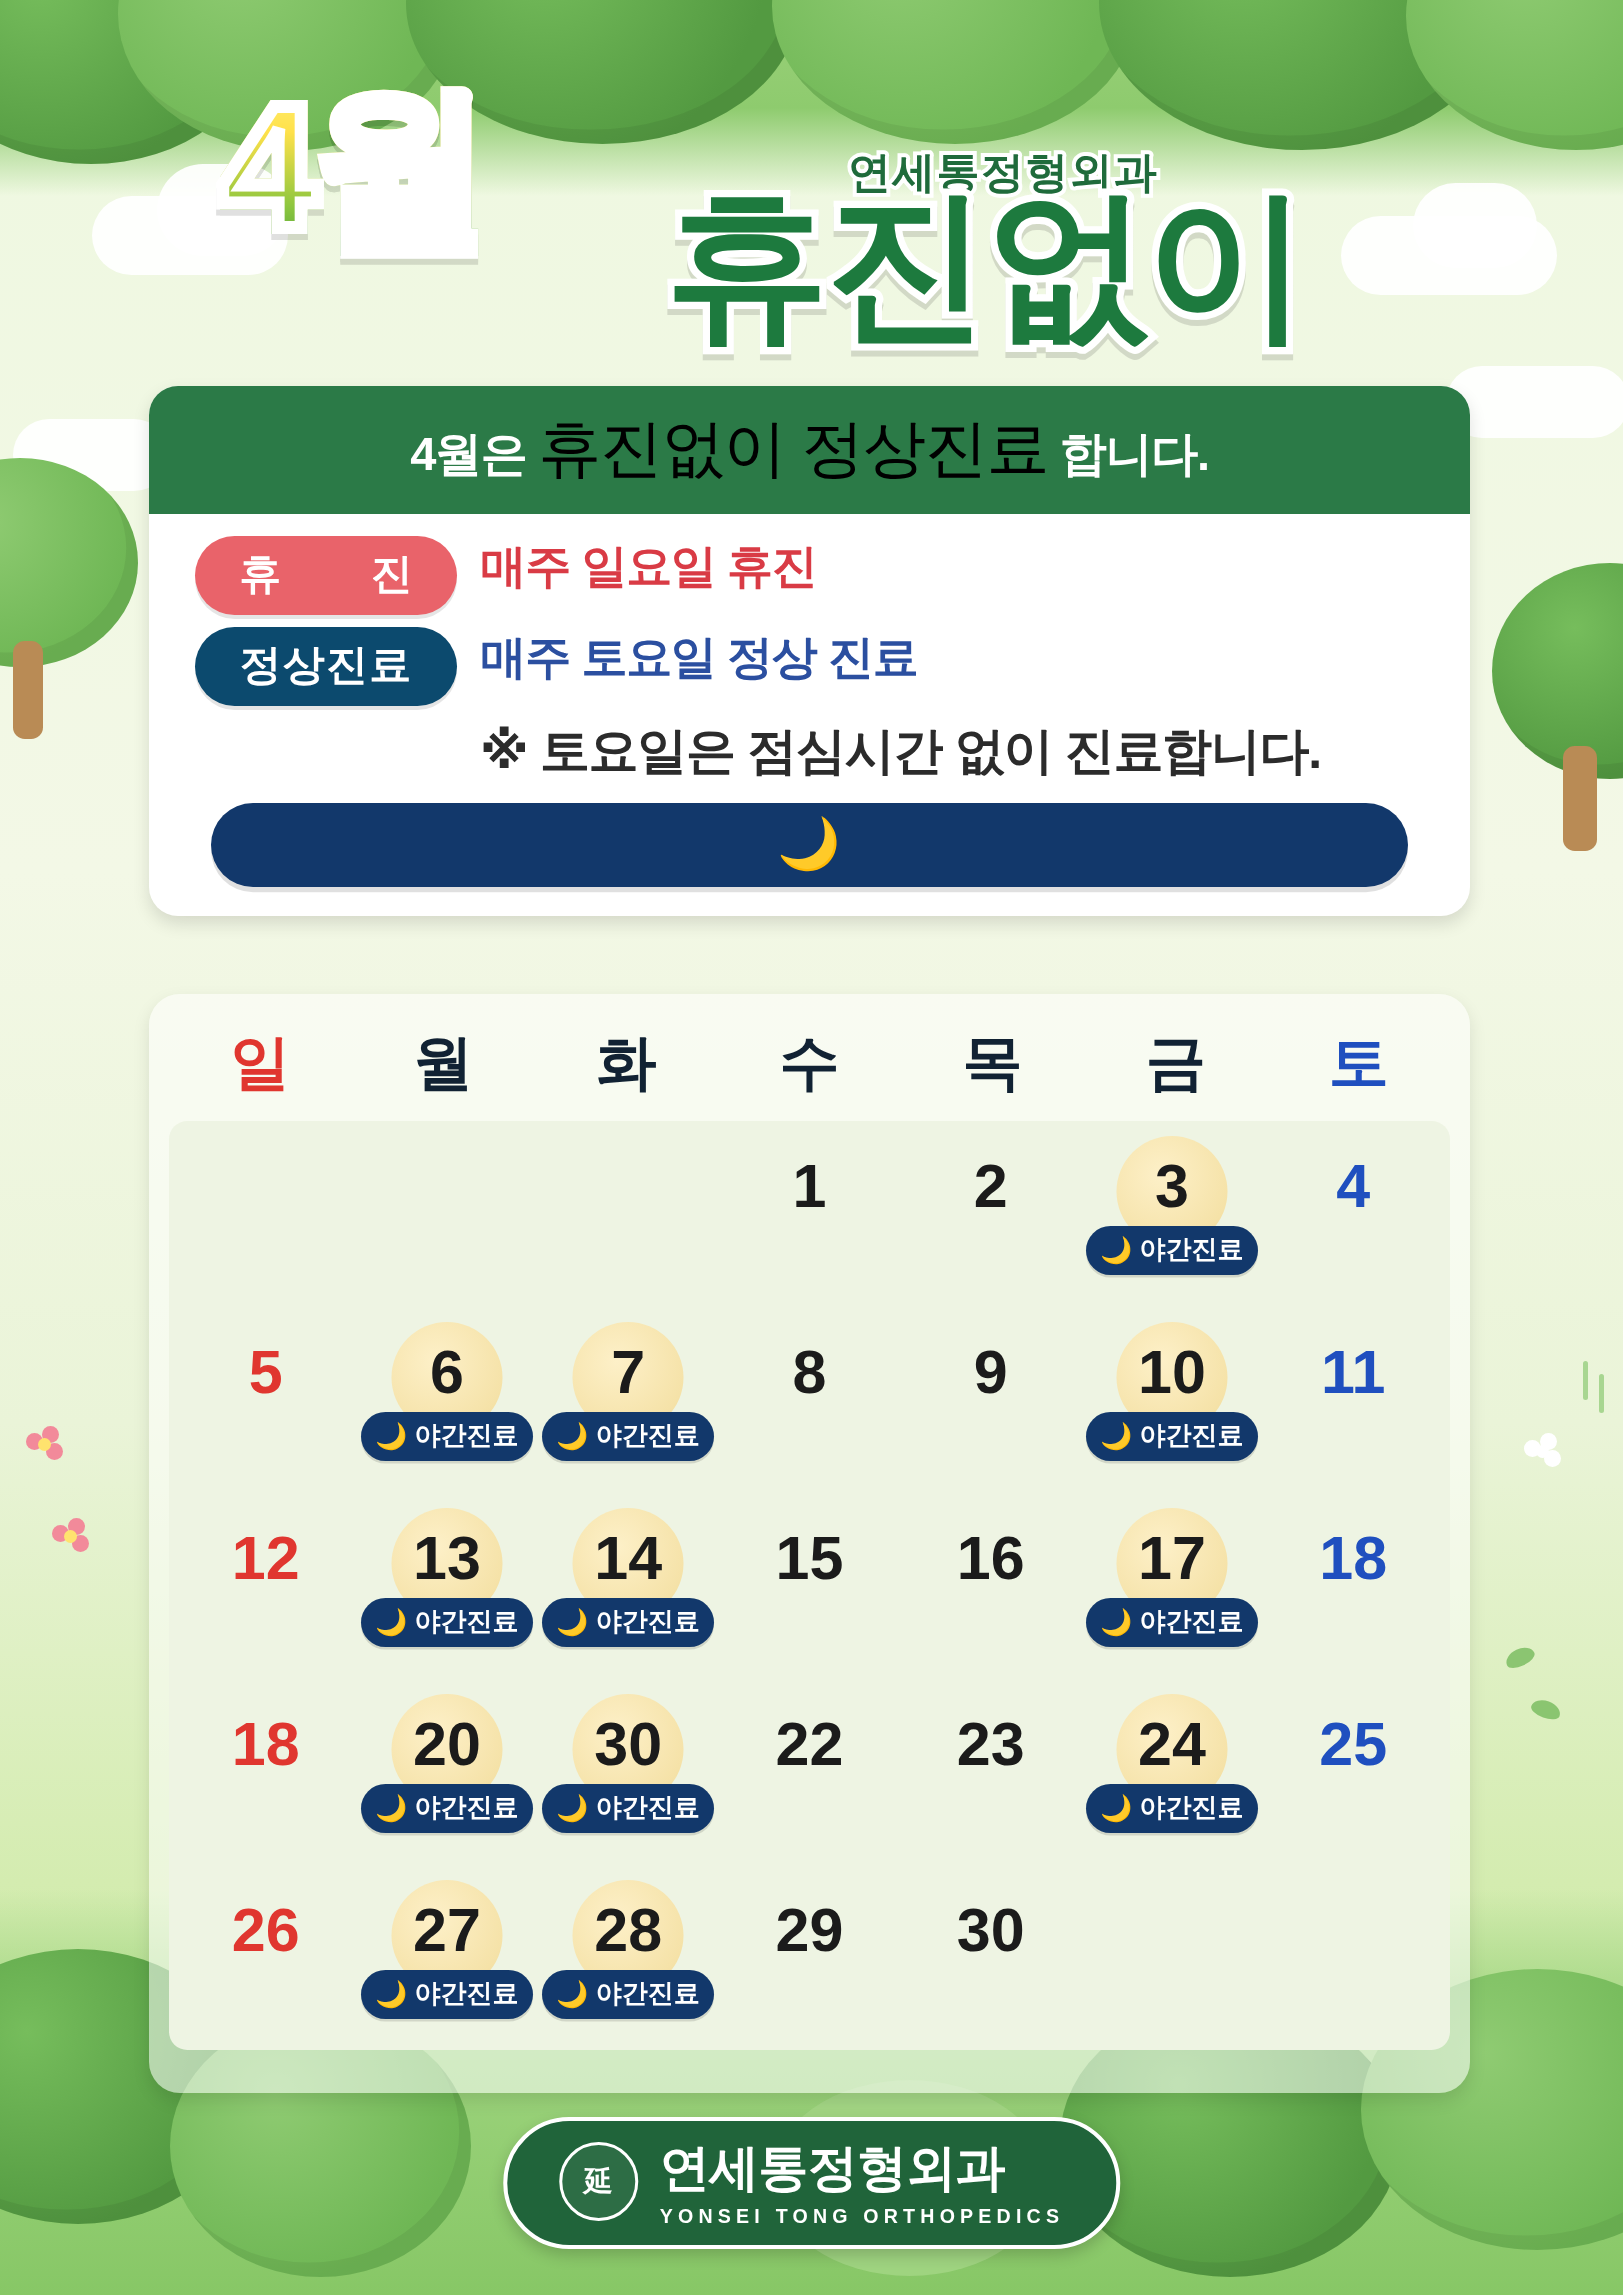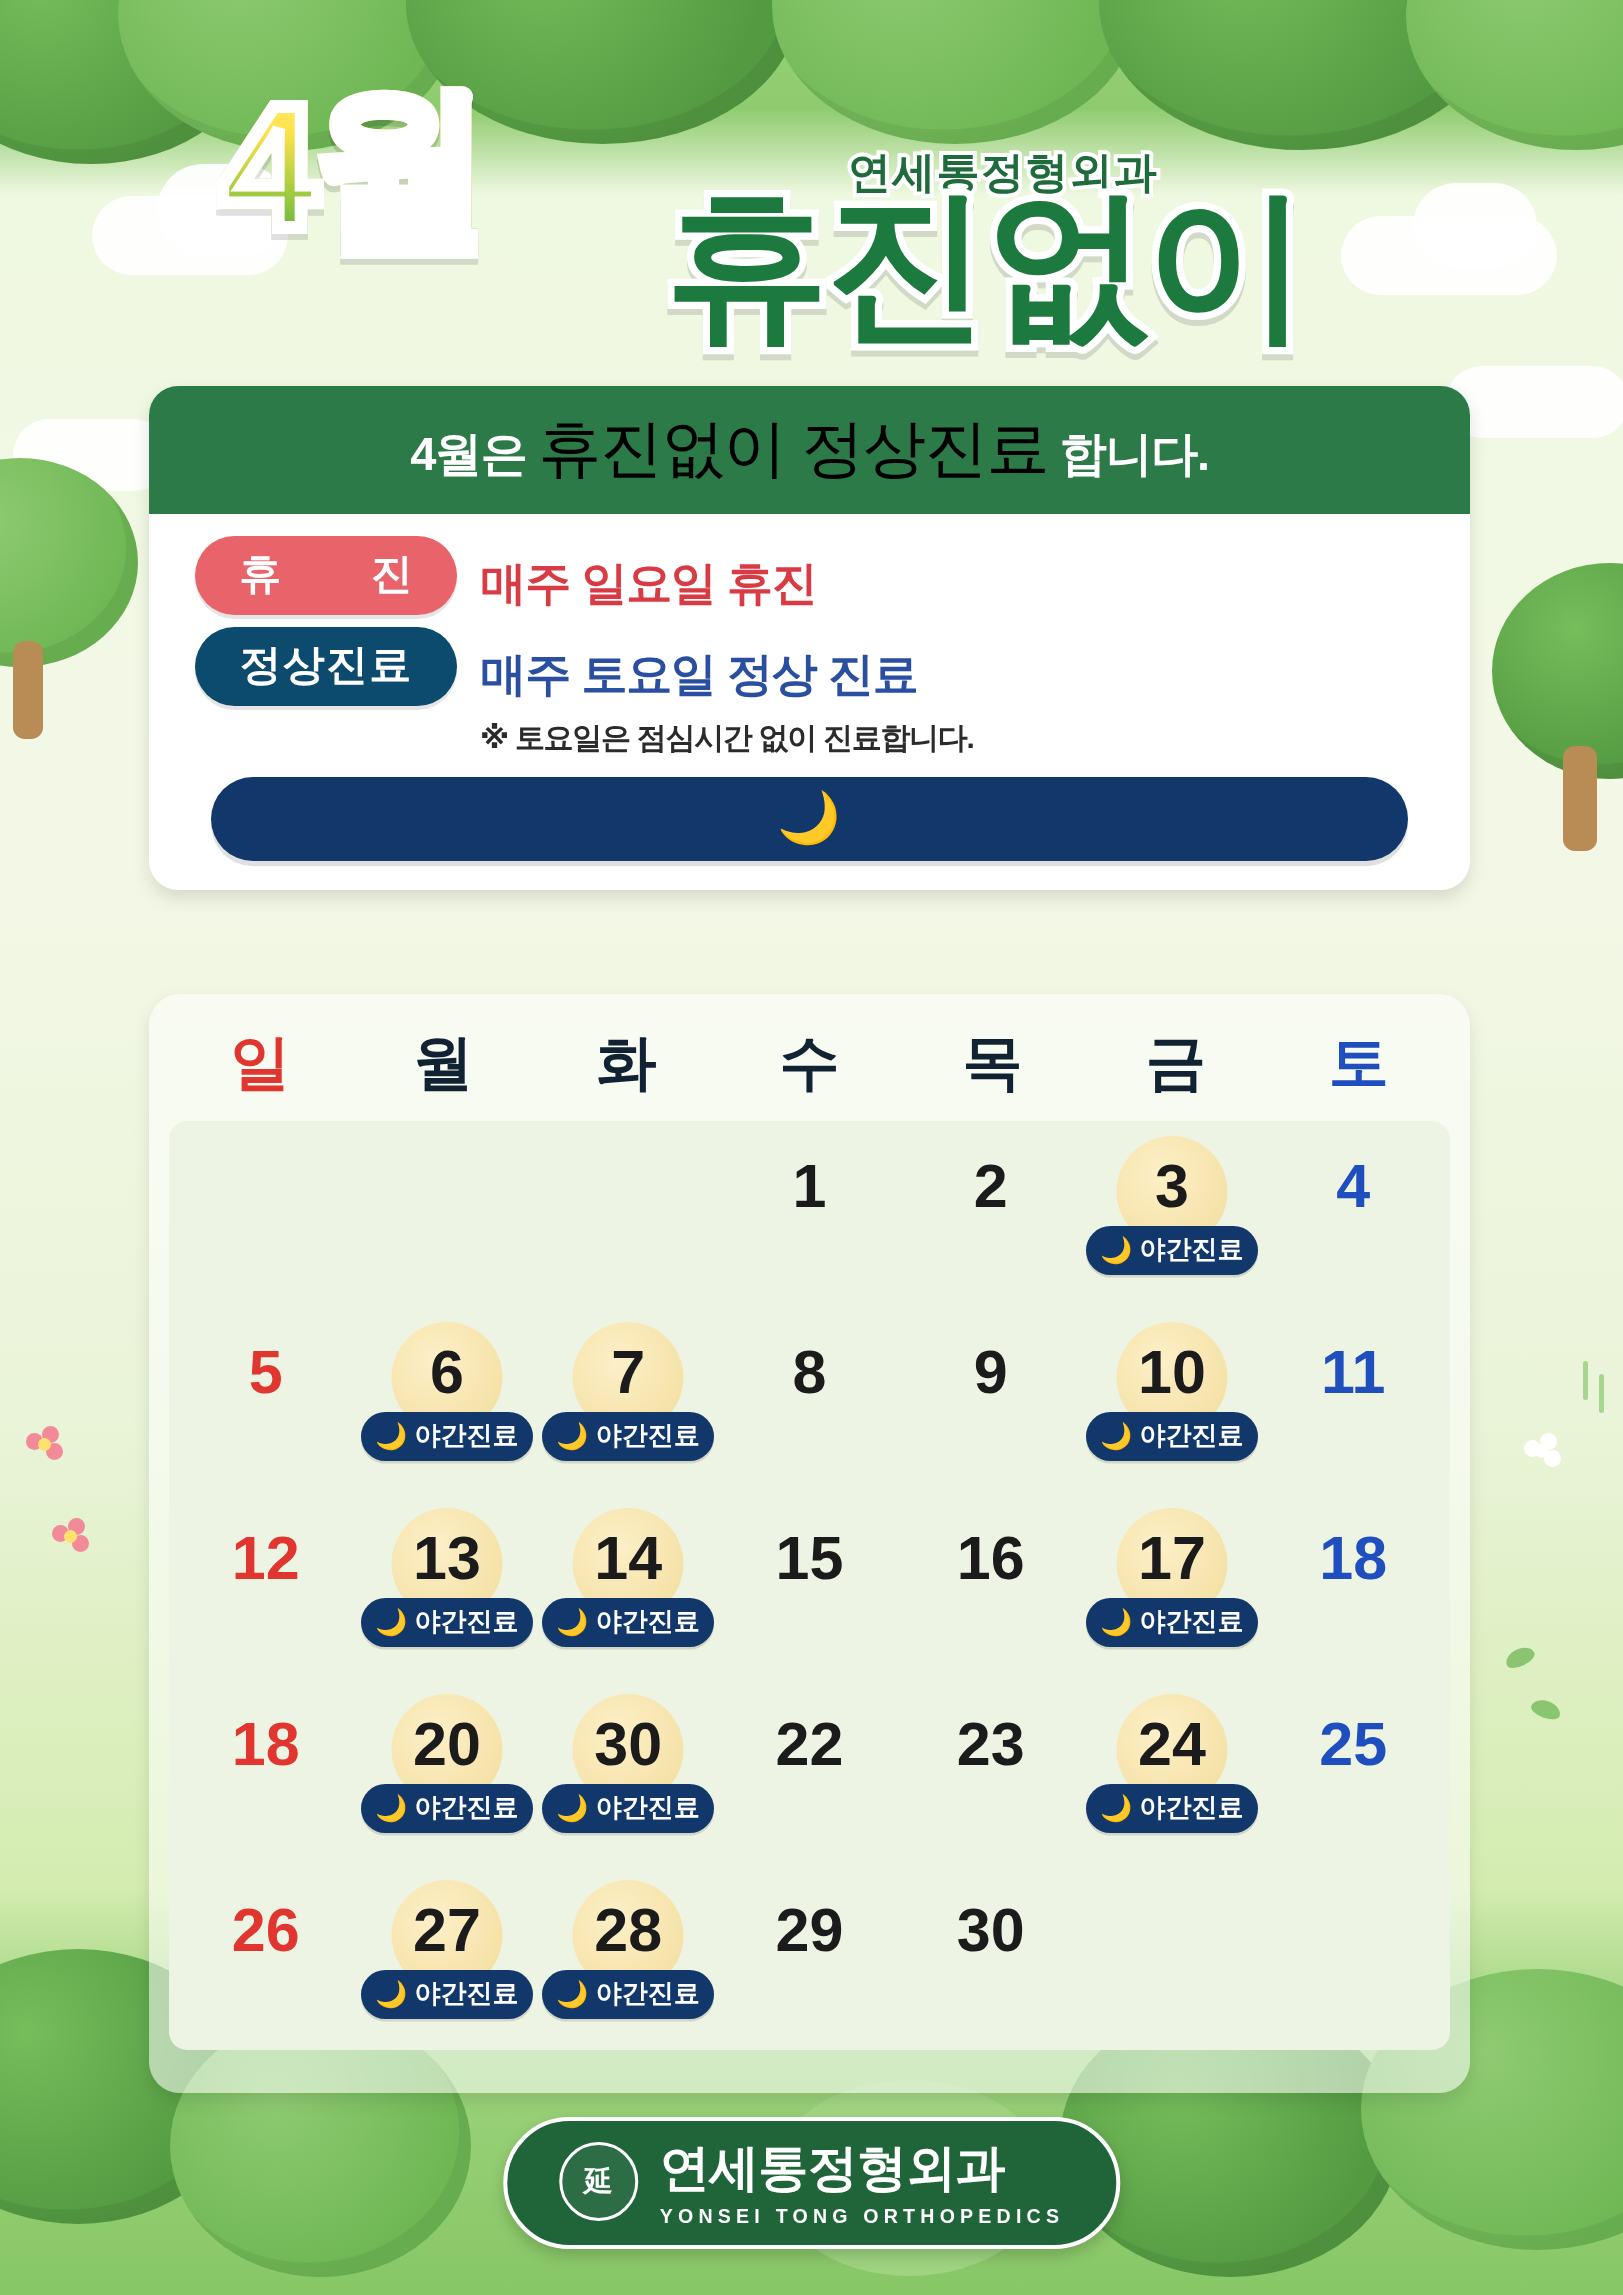--- a/index.html
+++ b/index.html
@@ -95,34 +95,34 @@
     box-shadow: 0 7.9px 17px rgba(0,0,0,.12);
     background: #ffffff;
   }
   .notice-head {
     background: #2b7a47; color: #ffffff; text-align: center;
     padding: 19.6px 0 22px; font-size: 56px; font-weight: 800; letter-spacing: -1.3px;
   }
   .notice-head .hl { color: #000000; font-size: 63px; font-weight: 400; }
   .notice-head .sm { font-size: 47px; font-weight: 700; }
   .notice-body { padding: 22px 46px 29px; }
-  .row { display: flex; align-items: flex-end; gap: 23.6px; margin-bottom: 11.8px; }
+  .row { display: flex; align-items: flex-start; gap: 23.6px; margin-bottom: 11.8px; }
   .pill {
     flex: 0 0 auto; width: 262px; text-align: center;
     color: #fff; font-size: 42px; font-weight: 800; letter-spacing: 1.3px;
     border-radius: 654px; padding: 10.5px 0 13px;
     box-shadow: 0 3.9px 0 rgba(0,0,0,.10);
   }
   .pill.red { background: #e9636a; letter-spacing: 39px; text-indent: 39px; }
   .pill.blue { background: #0c4a6e; }
   .row-text { font-size: 46px; font-weight: 800; letter-spacing: -1.3px; }
   .row-text.red { color: #d93b45; }
   .row-text.blue { color: #2b4fa0; }
   .sub-note {
-    font-size: 30px; color: #2b2b2b; font-weight: 600; margin: 1.3px 0 18.3px 285px;
+    font-size: 50px; color: #2b2b2b; font-weight: 600; margin: 1.3px 0 18.3px 285px;
     letter-spacing: -1.3px;
   }
   .night-bar {
     margin: 6.5px 15.7px 0; background: #12386b; border-radius: 654px;
     display: flex; align-items: center; justify-content: center; gap: 17px;
     padding: 14.4px 0 18.3px; box-shadow: 0 5.2px 0 rgba(0,0,0,.12);
   }
   .night-bar .moon { font-size: 51px; color: #ffd34d; line-height: 1; }
   .night-bar .txt { color: #ffffff; font-size: 50px; font-weight: 800; letter-spacing: -0.7px; }
   .night-bar .txt .y { color: #ffe24a; }

